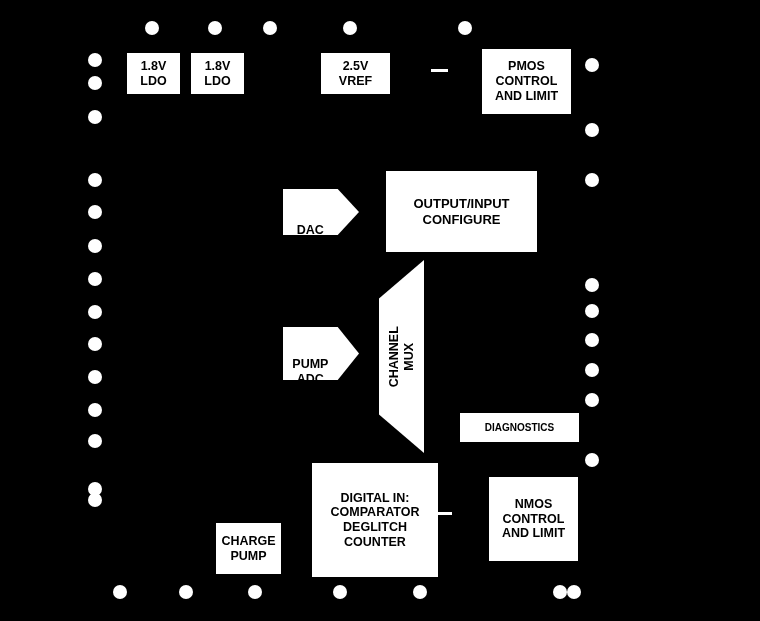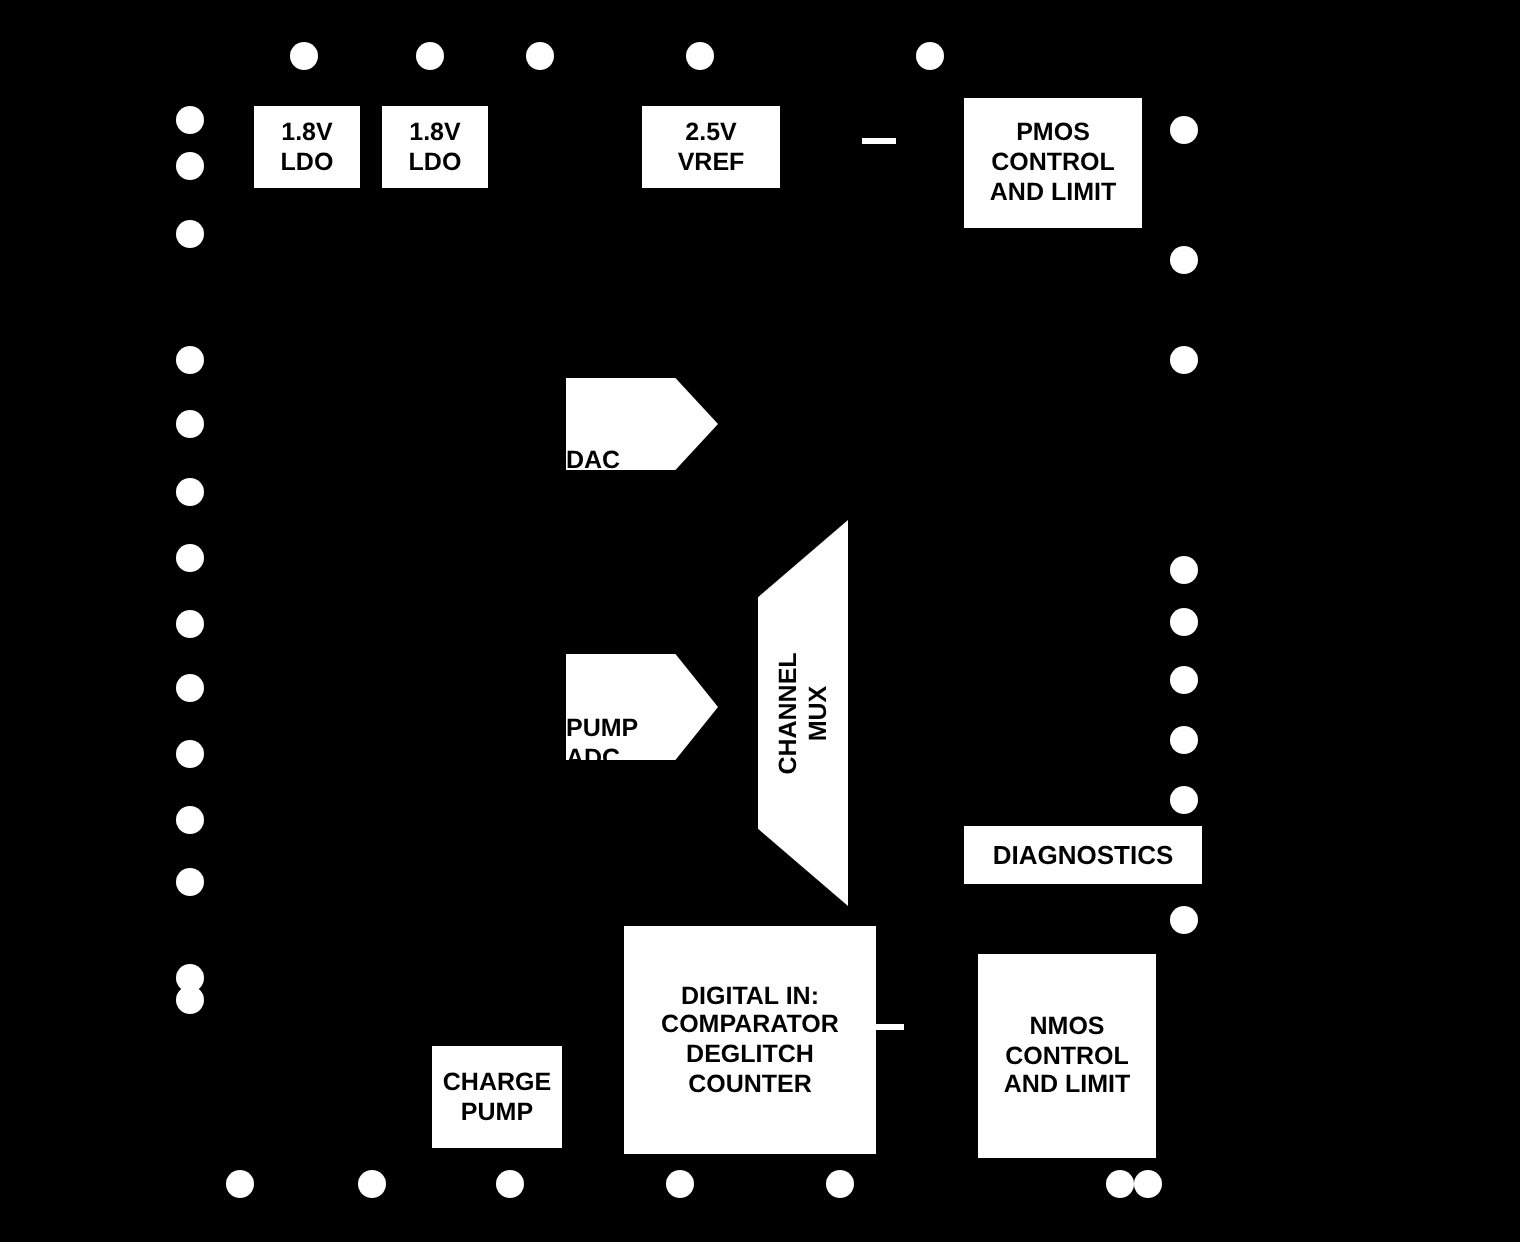--- a/index.html
+++ b/index.html
@@ -29,21 +29,21 @@
   }
   .block .label {
     white-space: pre-line;
   }
   .pentagon {
     clip-path: polygon(0 0, 72% 0, 100% 50%, 72% 100%, 0 100%);
     justify-content: flex-start;
   }
   .pentagon .label {
     width: 72%;
-    text-align: left;
+    text-align: center;
     margin-top: 36px;
   }
   .mux {
     clip-path: polygon(0 20%, 100% 0, 100% 100%, 0 80%);
   }
   .mux .label {
     transform: rotate(-90deg);
     transform-origin: center;
   }
   .dot {
@@ -126,46 +126,50 @@
   <div class="block" style="left:482px;top:49px;width:89px;height:65px">
     <span class="label">PMOS
 CONTROL
 AND LIMIT</span>
   </div>
 
   <div class="block pentagon" style="left:283px;top:189px;width:76px;height:46px">
     <span class="label">DAC</span>
   </div>
 
+  <div class="block" style="left:386px;top:171px;width:151px;height:81px;font-size:13px">
+    <span class="label">OUTPUT/INPUT
+CONFIGURE</span>
+  </div>
 
   <div class="block pentagon" style="left:283px;top:327px;width:76px;height:53px">
     <span class="label">PUMP
 ADC</span>
   </div>
 
   <div class="block mux" style="left:379px;top:260px;width:45px;height:193px">
     <span class="label">CHANNEL
 MUX</span>
   </div>
 
-  <div class="block" style="left:482px;top:413px;width:119px;height:29px;font-size:13px">
+  <div class="block" style="left:460px;top:413px;width:119px;height:29px;font-size:10px">
     <span class="label">DIAGNOSTICS</span>
   </div>
 
   <div class="block" style="left:312px;top:463px;width:126px;height:114px">
     <span class="label">DIGITAL IN:
 COMPARATOR
 DEGLITCH
 COUNTER</span>
   </div>
 
   <div class="block" style="left:216px;top:523px;width:65px;height:51px">
     <span class="label">CHARGE
 PUMP</span>
   </div>
 
-  <div class="block" style="left:489px;top:477px;width:89px;height:102px">
+  <div class="block" style="left:489px;top:477px;width:89px;height:84px">
     <span class="label">NMOS
 CONTROL
 AND LIMIT</span>
   </div>
 
 </div>
 
 </body></html>

